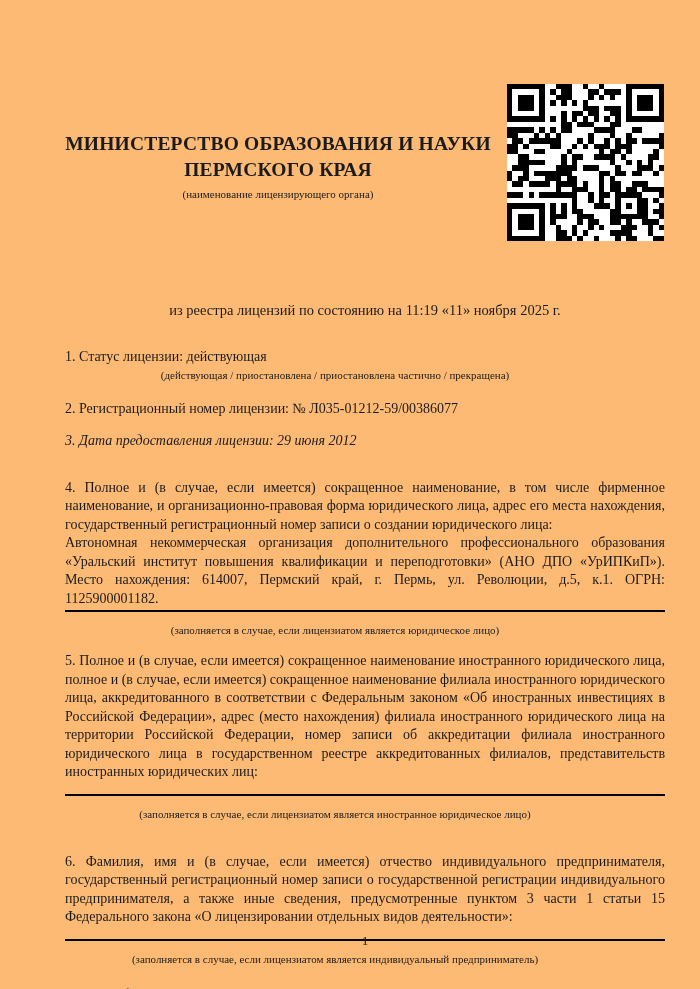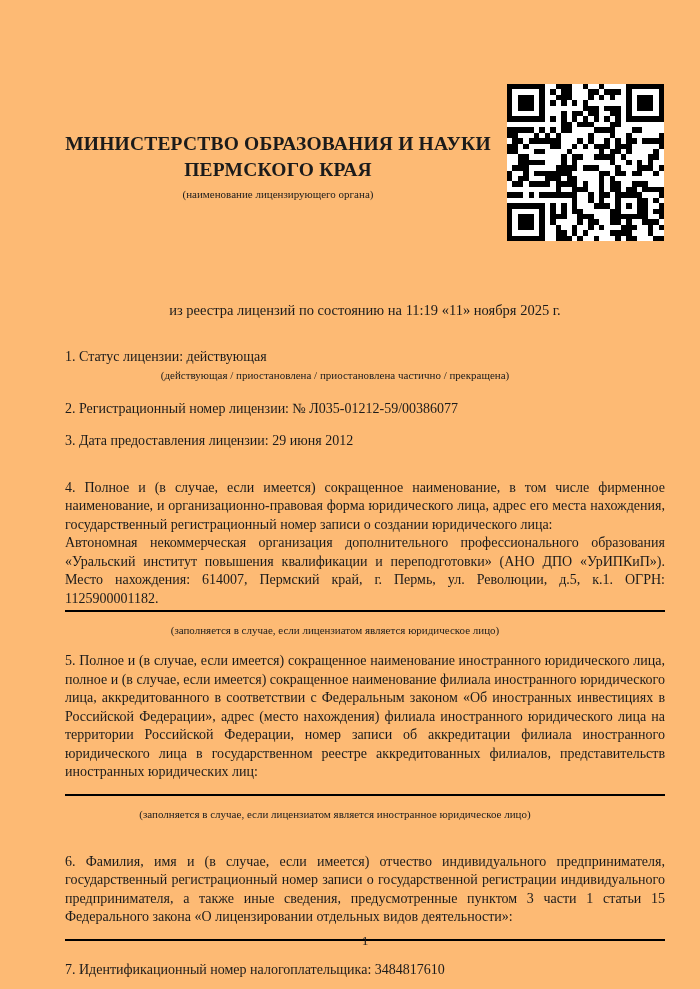--- a/index.html
+++ b/index.html
@@ -11,21 +11,21 @@
   .header{margin-top:131px;width:426px;text-align:center;}
   .h1{font-size:19.5px;font-weight:700;line-height:26px;letter-spacing:.2px;}
   .hnote{font-size:11px;line-height:13px;margin-top:5px;}
   .doc-title{margin-top:100px;text-align:center;font-size:14.5px;line-height:19px;}
   p{margin:0;}
   .item{font-size:14px;line-height:18.5px;}
   .just{text-align:justify;text-justify:inter-word;}
   .note{font-size:11px;line-height:13px;text-align:center;margin-right:60px;}
   .note-status{margin-top:2px;}
   .mt-item2{margin-top:18px;}
-  .mt-item3{margin-top:14px;}
+  .mt-item3{margin-top:14px;font-style:italic;}
   .mt-item4{margin-top:28px;}
   .mt-item5{margin-top:15px;}
   .mt-item6{margin-top:32px;}
   .mt-item7{margin-top:20px;}
   .mt-item1{margin-top:28px;}
   hr.rule{border:none;border-top:2px solid #000;margin:2px 0 0 0;width:100%;}
   hr.rule.gapped{margin-top:12px;}
   .rule-note{margin-top:12px;}
   .qr{position:absolute;left:507px;top:84px;width:157px;height:157px;}
   .pagenum{position:absolute;left:65px;bottom:40px;width:600px;text-align:center;font-size:13.5px;}
@@ -471,20 +471,21 @@
     <p class="item just">Автономная некоммерческая организация дополнительного профессионального образования «Уральский институт повышения квалификации и переподготовки» (АНО ДПО «УрИПКиП»). Место нахождения: 614007, Пермский край, г. Пермь, ул. Революции, д.5, к.1. ОГРН: 1125900001182.</p>
     <hr class="rule">
     <p class="note rule-note">(заполняется в случае, если лицензиатом является юридическое лицо)</p>
 
     <p class="item just mt-item5">5. Полное и (в случае, если имеется) сокращенное наименование иностранного юридического лица, полное и (в случае, если имеется) сокращенное наименование филиала иностранного юридического лица, аккредитованного в соответствии с Федеральным законом «Об иностранных инвестициях в Российской Федерации», адрес (место нахождения) филиала иностранного юридического лица на территории Российской Федерации, номер записи об аккредитации филиала иностранного юридического лица в государственном реестре аккредитованных филиалов, представительств иностранных юридических лиц:</p>
     <hr class="rule gapped">
     <p class="note rule-note">(заполняется в случае, если лицензиатом является иностранное юридическое лицо)</p>
 
     <p class="item just mt-item6">6. Фамилия, имя и (в случае, если имеется) отчество индивидуального предпринимателя, государственный регистрационный номер записи о государственной регистрации индивидуального предпринимателя, а также иные сведения, предусмотренные пунктом 3 части 1 статьи 15 Федерального закона «О лицензировании отдельных видов деятельности»:</p>
     <hr class="rule gapped">
+    <p class="note rule-note">(заполняется в случае, если лицензиатом является индивидуальный предприниматель)</p>
 
     <p class="item mt-item7">7. Идентификационный номер налогоплательщика: 3484817610</p>
 
   </div>
 
   <div class="pagenum">1</div>
 
 </div>
 
 </body></html>

